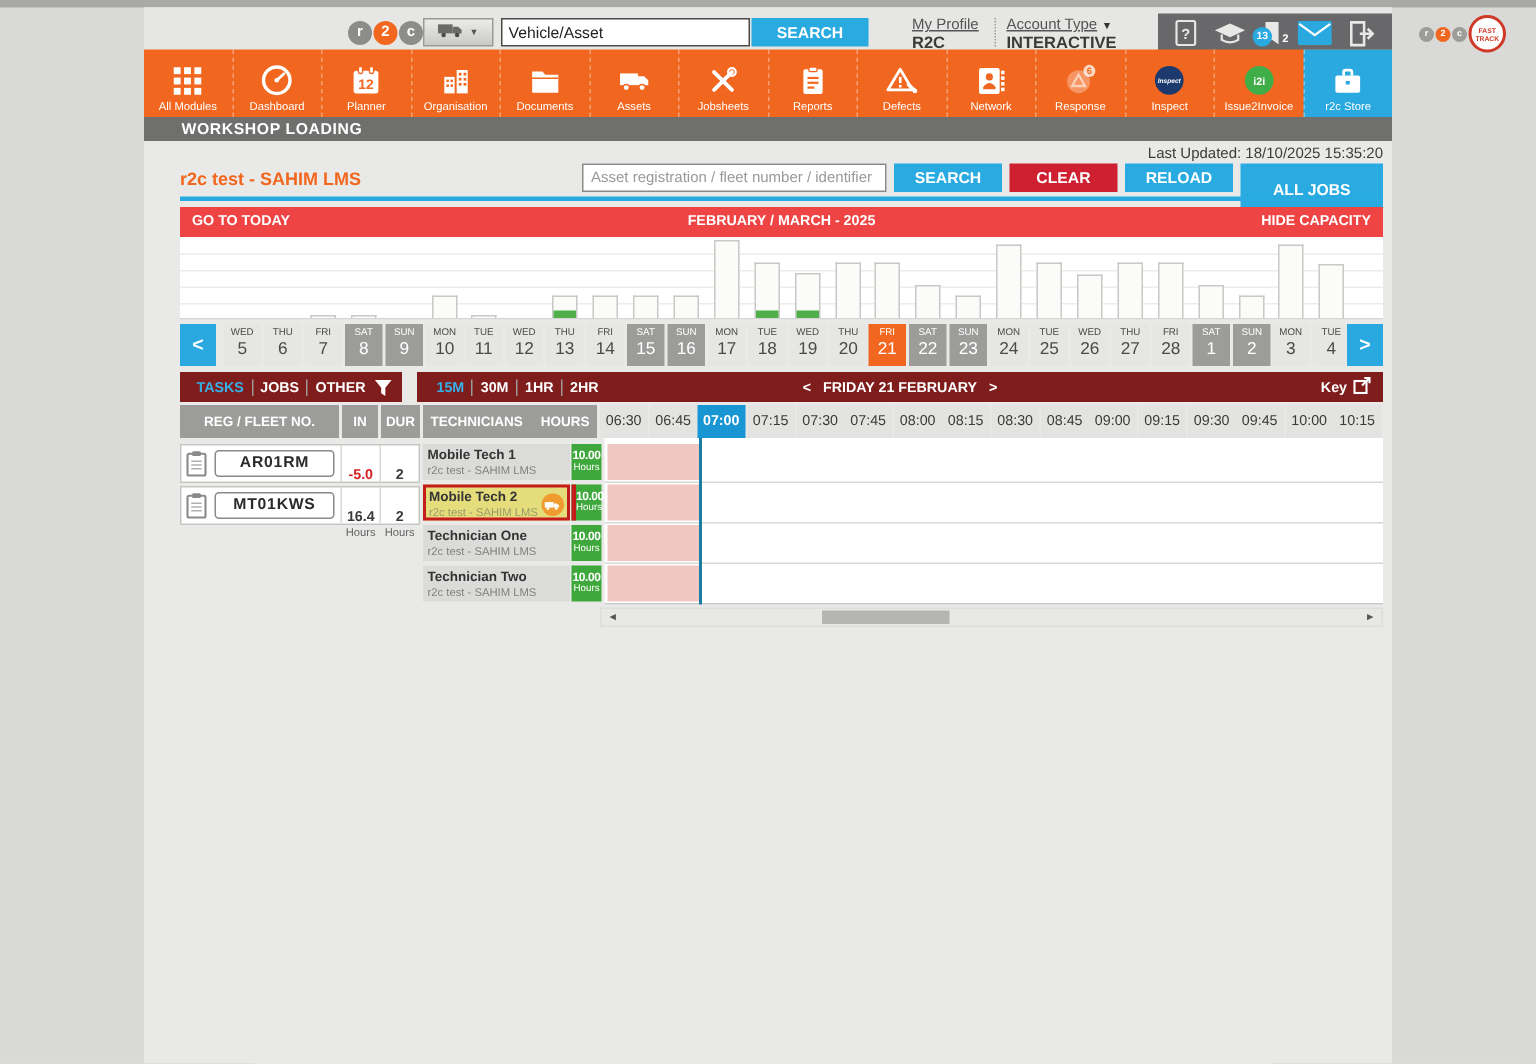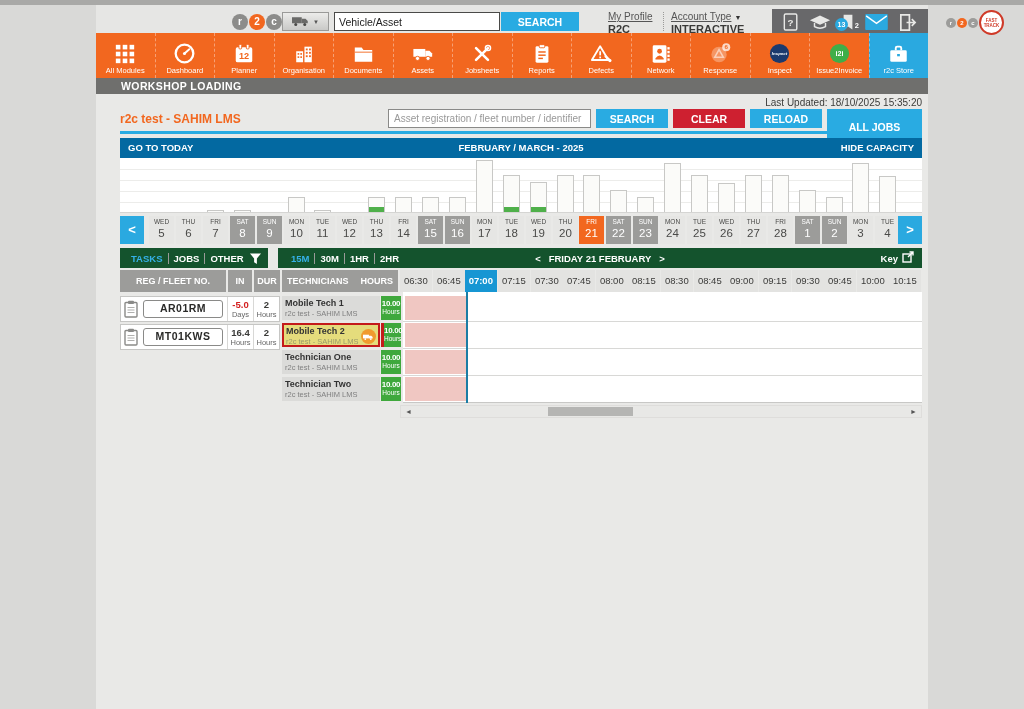--- a/index.html
+++ b/index.html
@@ -49,38 +49,38 @@
   .lastupd { position:absolute; right:102px; top:97px; font-size:10px; color:#3c3c3a; }
   .sitename { position:absolute; left:120px; top:112px; font-size:12px; font-weight:bold; color:#f2671f; }
   .asset-input { position:absolute; left:388px; top:109px; width:203px; height:19px; border:1px solid #8a8a88; font-size:10px; padding-left:5px; font-family:"Liberation Sans",sans-serif; background:#fff; color:#333; }
   .asset-input::placeholder { color:#999; }
   .b-search { position:absolute; left:596px; top:109px; width:72px; height:19px; }
   .b-clear { position:absolute; left:673px; top:109px; width:72px; height:19px; background:#ce2030; }
   .b-reload { position:absolute; left:750px; top:109px; width:72px; height:19px; }
   .b-alljobs { position:absolute; left:827px; top:109px; width:95px; height:36px; }
   .blueline { position:absolute; left:120px; top:131px; width:802px; height:3px; background:#29abe2; }
 
-  .calhead { position:absolute; left:120px; top:138px; width:802px; height:20px; background:#0369a1; color:#fff; font-weight:bold; font-size:9.5px; line-height:20px; display:flex; justify-content:space-between; padding:0 8px; }
+  .calhead { position:absolute; left:120px; top:138px; width:802px; height:20px; background:#ef4444; color:#fff; font-weight:bold; font-size:9.5px; line-height:20px; display:flex; justify-content:space-between; padding:0 8px; }
   .calhead .c { position:absolute; left:50%; transform:translateX(-50%); }
   .calhead span { cursor:pointer; }
 
   .chart { position:absolute; left:120px; top:158px; width:802px; height:55px; background:#fff; border-bottom:1px solid #d5d5d3; }
   .gl { position:absolute; left:0; right:0; height:1px; background:#ececea; }
   .cbar { position:absolute; bottom:0; width:17px; background:#fbfbf9; border:1px solid #c8c8c6; border-bottom:none; }
   .cbar .grn { position:absolute; bottom:0; left:0; right:0; height:5px; background:#4fb04a; }
 
   .btn-arrow { position:absolute; top:216px; width:24px; height:28px; background:#2aa9e0; color:#fff; font-weight:bold; font-size:13px; text-align:center; line-height:28px; cursor:pointer; }
   .day { position:absolute; top:216px; width:25px; height:28px; text-align:center; cursor:pointer; padding-top:2px; }
   .day .dow { font-size:6.5px; line-height:8px; }
   .day .dnum { font-size:11.5px; line-height:14px; font-weight:500; }
   .day.wd { background:#e6e6e4; color:#4a4a48; }
   .day.we { background:#9c9c9a; color:#fff; }
   .day.today { background:#f2671f; color:#fff; }
 
-  .tb { position:absolute; top:248px; height:20px; background:#14532d; display:flex; align-items:center; color:#fff; font-size:9.5px; font-weight:bold; }
+  .tb { position:absolute; top:248px; height:20px; background:#7f1d1d; display:flex; align-items:center; color:#fff; font-size:9.5px; font-weight:bold; }
   .tb-left { left:120px; width:148px; padding:0 6px; }
   .tb-right { left:278px; width:644px; padding:0 8px; }
   .f-item { padding:0 5px; border-right:1px solid #9a9a98; cursor:pointer; line-height:11px; }
   .f-item:last-of-type { border-right:none; }
   .f-item.on { color:#35b1e8; }
   .funnel { margin-left:auto; display:inline-flex; cursor:pointer; }
   .daynav { position:absolute; left:50%; transform:translateX(-50%); display:flex; gap:8px; }
   .daynav span { cursor:pointer; }
   .keywrap { margin-left:auto; display:inline-flex; align-items:center; gap:4px; cursor:pointer; }
 
@@ -90,21 +90,21 @@
   .gh-dur { left:254px; width:26px; }
   .gh-tech { left:282px; width:116px; display:flex; justify-content:space-between; padding:0 5px; }
   .slots { position:absolute; left:400px; top:270px; width:522px; height:22px; }
   .slot { position:absolute; top:0; height:22px; background:#e3e3e1; color:#3a3a38; font-size:9.5px; text-align:center; line-height:22px; cursor:pointer; }
   .slot.sel { background:#1796d3; color:#fff; font-weight:bold; }
 
   .vrow { position:absolute; left:120px; width:160px; height:26px; background:#fff; border:1px solid #c6c6c4; display:flex; align-items:center; }
   .vc-icon { width:18px; padding-left:3px; display:flex; }
   .vc-plate { width:88px; }
   .plate { display:block; margin:0 auto; width:80px; height:18px; border:1.5px solid #8a8a88; border-radius:3px; font-size:10.5px; font-weight:bold; letter-spacing:.5px; text-align:center; line-height:15px; color:#2a2a28; background:#fff; cursor:pointer; }
-  .vc-num { width:26px; border-left:1px solid #d8d8d6; height:100%; text-align:center; padding-top:3px; }
+  .vc-num { width:26px; border-left:1px solid #d8d8d6; height:100%; text-align:center; padding-top:15px; }
   .vc-num .v { font-size:9.5px; font-weight:bold; color:#3a3a38; line-height:10px; }
   .vc-num .v.alert { color:#d42020; }
   .vc-num .u { font-size:7.5px; color:#666; line-height:9px; }
 
   .tech { position:absolute; left:282px; width:98px; height:24px; background:#dbdbd9; padding:2px 3px; cursor:pointer; }
   .tech .tn { font-size:9px; font-weight:bold; color:#333; line-height:10px; white-space:nowrap; }
   .tech .to { font-size:7.5px; color:#808080; line-height:9px; margin-top:1px; white-space:nowrap; }
   .tech.sel { background:#e5dc7c; border:2px solid #c41b1b; padding:1px 2px; }
   .tech.sel .to { color:#9a9a68; }
   .tbadge { position:absolute; right:2px; top:4px; width:15px; height:15px; background:#f09b2e; border-radius:50%; display:flex; align-items:center; justify-content:center; }

